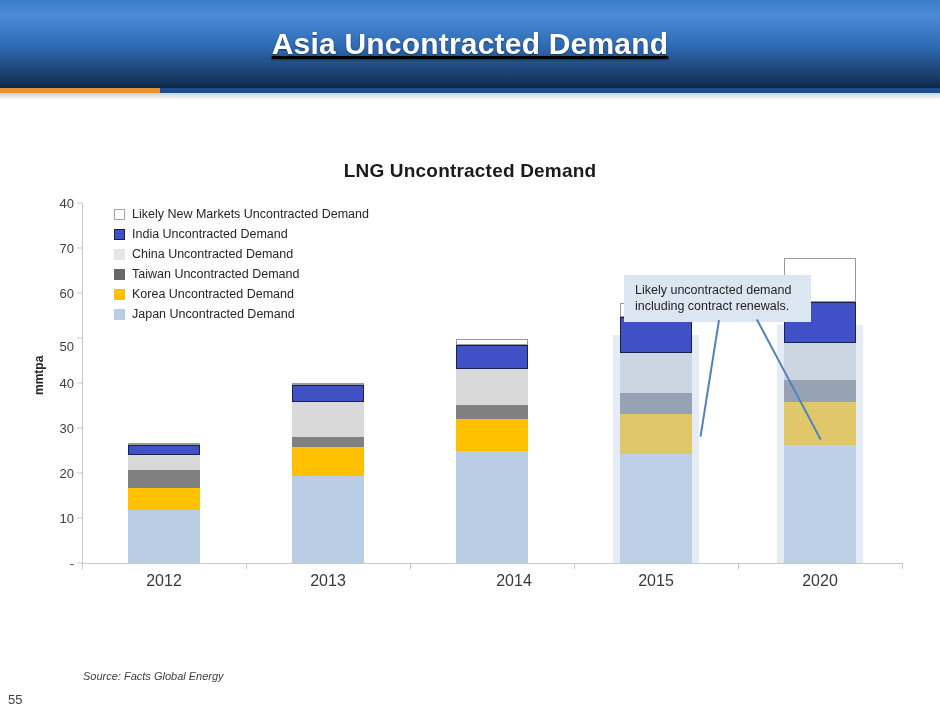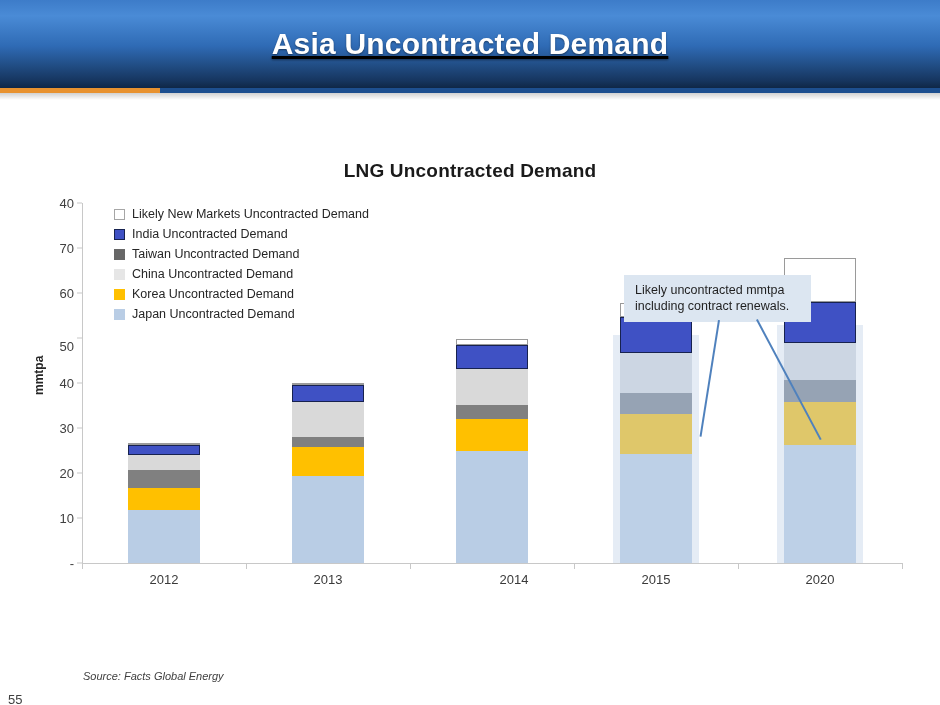--- a/index.html
+++ b/index.html
@@ -64,21 +64,21 @@
   .seg.newmk {background:#ffffff;border:1px solid #9a9a9a;}
   
   .seg.japan.faded {background:#bdd0e7;}
   .seg.korea.faded {background:#dfc76a;}
   .seg.taiwan.faded{background:#96a3b4;}
   .seg.china.faded {background:#ccd6e3;}
   .bar-halo{position:absolute;bottom:0;width:86px;background:#dce6f2;opacity:.75;}
 
   .xtick{
     position:absolute;top:412px;width:120px;text-align:center;
-    font-size:13px;color:#3a3a3a;
+    font-size:16px;color:#3a3a3a;
   }
   .xtick-mark{position:absolute;top:403px;width:1px;height:6px;background:#c8c8c8;}
 
   
   .legend{position:absolute;left:96px;top:44px;}
   .legend-row{display:flex;align-items:center;height:20px;}
   .legend-swatch{
     width:11px;height:11px;margin-right:7px;box-sizing:border-box;flex:none;
   }
   .sw-newmk {background:#ffffff;border:1px solid #a6a6a6;}
@@ -204,39 +204,39 @@
     <div class="legend" id="legend">
         <div class="legend-row">
           <span class="legend-swatch sw-newmk"></span>
           <span class="legend-text">Likely New Markets Uncontracted Demand</span>
         </div>
         <div class="legend-row">
           <span class="legend-swatch sw-india"></span>
           <span class="legend-text">India Uncontracted Demand</span>
         </div>
         <div class="legend-row">
+          <span class="legend-swatch sw-china"></span>
+          <span class="legend-text">China Uncontracted Demand</span>
+        </div>
+        <div class="legend-row">
           <span class="legend-swatch sw-taiwan"></span>
           <span class="legend-text">Taiwan Uncontracted Demand</span>
         </div>
         <div class="legend-row">
-          <span class="legend-swatch sw-china"></span>
-          <span class="legend-text">China Uncontracted Demand</span>
-        </div>
-        <div class="legend-row">
           <span class="legend-swatch sw-korea"></span>
           <span class="legend-text">Korea Uncontracted Demand</span>
         </div>
         <div class="legend-row">
           <span class="legend-swatch sw-japan"></span>
           <span class="legend-text">Japan Uncontracted Demand</span>
         </div>
       </div>
 
     <div class="callout">
-      <div class="callout-text">Likely uncontracted mmtpa</div>
+      <div class="callout-text">Likely uncontracted demand</div>
       <div class="callout-text">including contract renewals.</div>
     </div>
     <div class="leader" style="left:700px;top:160px;width:1.6px;height:118px;transform:rotate(9deg);"></div>
     <div class="leader" style="left:738px;top:160px;width:1.6px;height:136px;transform:rotate(-28deg);"></div>
   </div>
 
   <div class="source">Source: Facts Global Energy</div>
   <div class="page-num">55</div>
 
 </div>

